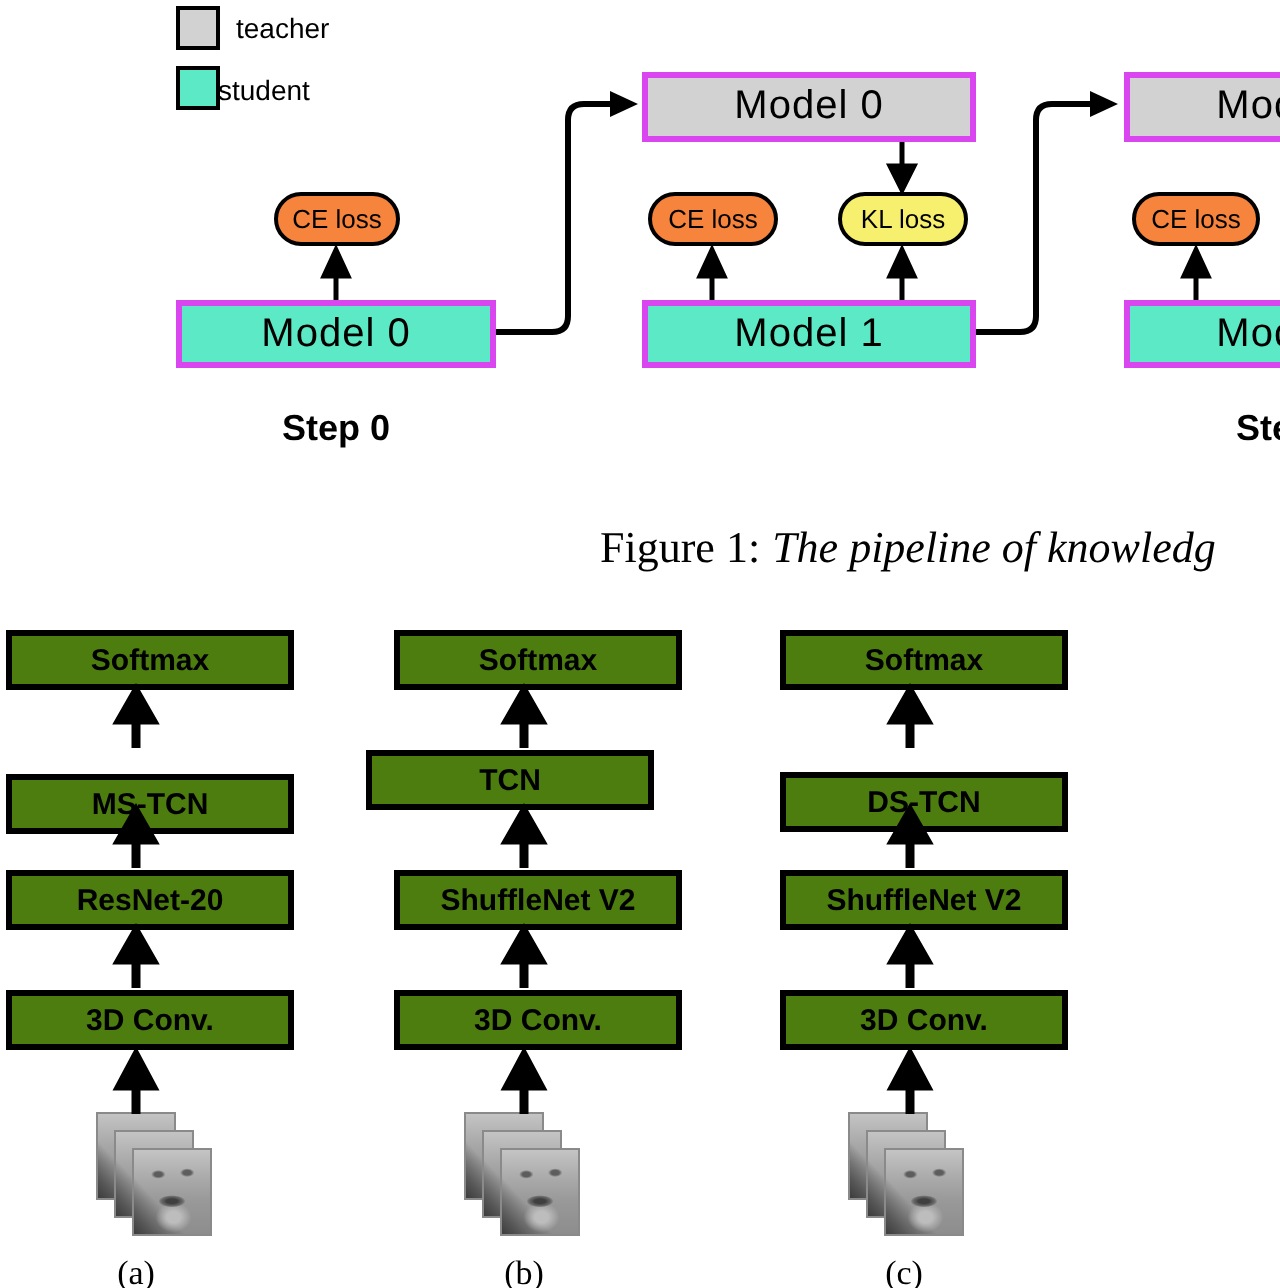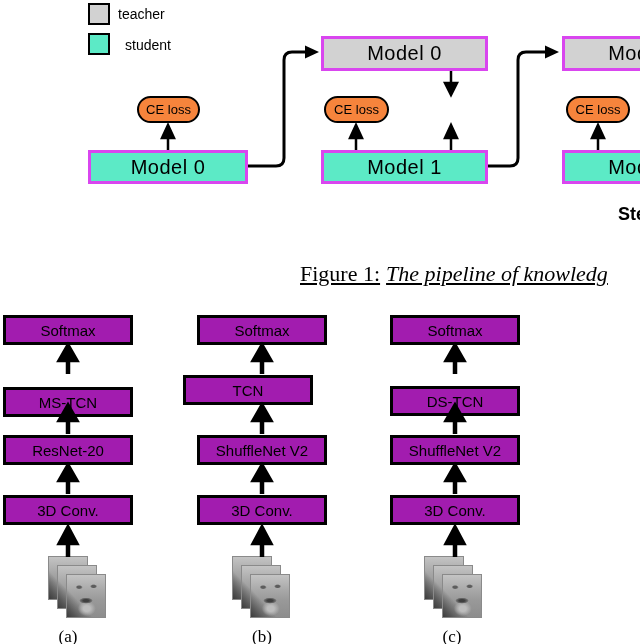--- a/index.html
+++ b/index.html
@@ -10,26 +10,26 @@
   .legend-swatch{position:absolute;width:22px;height:22px;border:2.5px solid #000;box-sizing:border-box;}
   .legend-text{position:absolute;font-size:14px;line-height:16px;}
 
   .model-box{position:absolute;box-sizing:border-box;border:3px solid #d946ef;
     display:flex;align-items:center;justify-content:center;font-size:20px;letter-spacing:.5px;}
   .pill{position:absolute;box-sizing:border-box;height:27px;border:2.5px solid #000;border-radius:14px;
     display:flex;align-items:center;justify-content:center;font-size:13px;}
   .step-label{position:absolute;width:110px;text-align:center;font-weight:bold;font-size:18px;}
 
   .caption{position:absolute;left:300px;top:261px;font-family:"Liberation Serif",serif;
-    font-size:22px;white-space:nowrap;text-decoration:underline;}
+    font-size:22px;white-space:nowrap;}
   .caption .it{font-style:italic;padding-left:6px;}
 
-  .arch-box{position:absolute;box-sizing:border-box;width:130px;height:30px;border:3px solid #000;
-    background:#a21caf;display:flex;align-items:center;justify-content:center;
-    font-weight:normal;font-size:15px;}
+  .arch-box{position:absolute;box-sizing:border-box;width:144px;height:30px;border:3px solid #000;
+    background:#4d7c0f;display:flex;align-items:center;justify-content:center;
+    font-weight:bold;font-size:15px;}
 
   .frame{position:absolute;width:40px;height:44px;box-sizing:border-box;border:1px solid #8a8a8a;
     background:
       radial-gradient(9px 4px at 50% 61%, #3f3f3f 30%, #6f6f6f 62%, rgba(0,0,0,0) 75%),
       radial-gradient(5px 3px at 32% 29%, #5d5d5d 40%, rgba(0,0,0,0) 72%),
       radial-gradient(5px 3px at 70% 27%, #5d5d5d 40%, rgba(0,0,0,0) 72%),
       radial-gradient(12px 10px at 52% 80%, #bdbdbd 28%, rgba(0,0,0,0) 75%),
       linear-gradient(48deg, #3c3c3c 0%, #565656 12%, rgba(0,0,0,0) 34%),
       linear-gradient(180deg, #c4c4c4 0%, #a9a9a9 35%, #999 60%, #8d8d8d 100%);}
 
@@ -37,27 +37,29 @@
     font-size:17px;}
 </style>
 </head>
 <body>
 
 <div class="stage">
 
   <span class="legend-swatch" style="left: 88px; top: 3px; background-color: rgb(210, 210, 210);"></span>
   <span class="legend-text" style="left:118px;top:6px;">teacher</span>
   <span class="legend-swatch" style="left: 88px; top: 33px; background-color: rgb(92, 234, 198);"></span>
-  <span class="legend-text" style="left:125px;top:37px;text-align:center;">student</span>
+  <span class="legend-text" style="left:109px;top:37px;text-align:center;">student</span>
 
   <div class="pill" style="left: 137px; top: 96px; width: 63px; background-color: rgb(246, 132, 60);">CE loss</div>
   <div class="model-box" style="left: 88px; top: 150px; width: 160px; height: 34px; background-color: rgb(92, 234, 198);">Model 0</div>
+  <div class="step-label" style="left:113px;top:204px;">Step 0</div>
 
   <div class="model-box" style="left: 321px; top: 36px; width: 167px; height: 35px; background-color: rgb(210, 210, 210);">Model 0</div>
   <div class="pill" style="left: 324px; top: 96px; width: 65px; background-color: rgb(246, 132, 60);">CE loss</div>
+  <div class="pill" style="left: 419px; top: 96px; width: 65px; background-color: rgb(247, 240, 110);">KL loss</div>
   <div class="model-box" style="left: 321px; top: 150px; width: 167px; height: 34px; background-color: rgb(92, 234, 198);">Model 1</div>
 
   <div class="model-box" style="left: 562px; top: 36px; width: 167px; height: 35px; background-color: rgb(210, 210, 210);">Model 1</div>
   <div class="pill" style="left: 566px; top: 96px; width: 64px; background-color: rgb(246, 132, 60);">CE loss</div>
   <div class="model-box" style="left: 562px; top: 150px; width: 167px; height: 34px; background-color: rgb(92, 234, 198);">Model 2</div>
   <div class="step-label" style="left:590px;top:204px;">Step 2</div>
 
   <div class="caption"><span>Figure 1:</span><span class="it">The pipeline of knowledg</span></div>
 
   <div>

